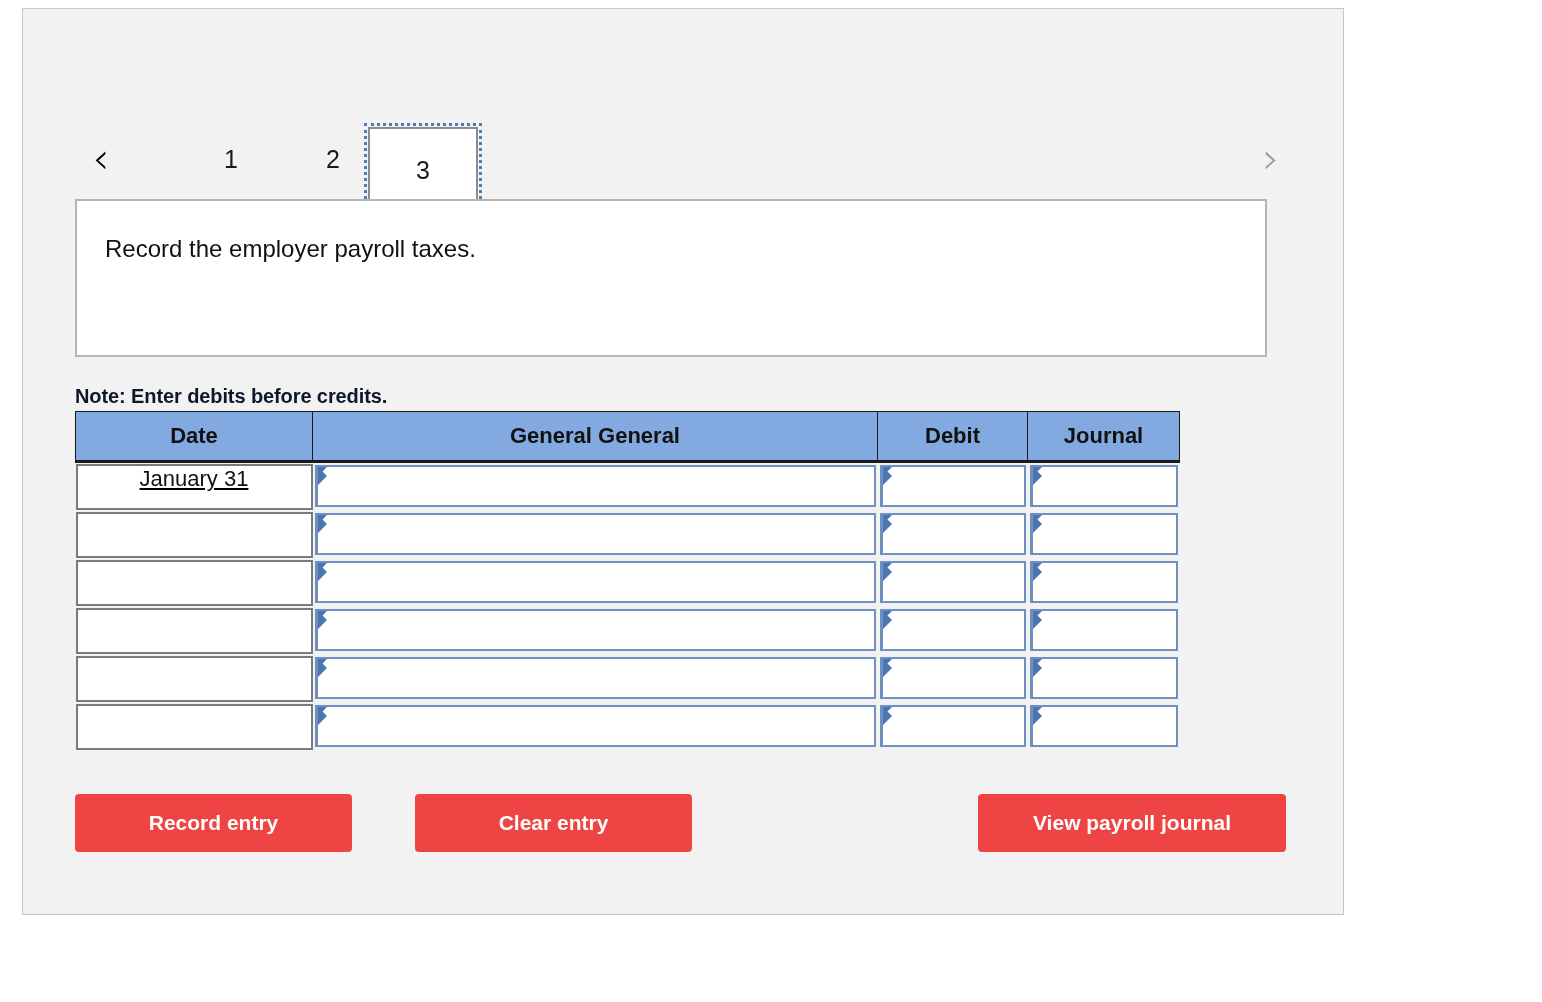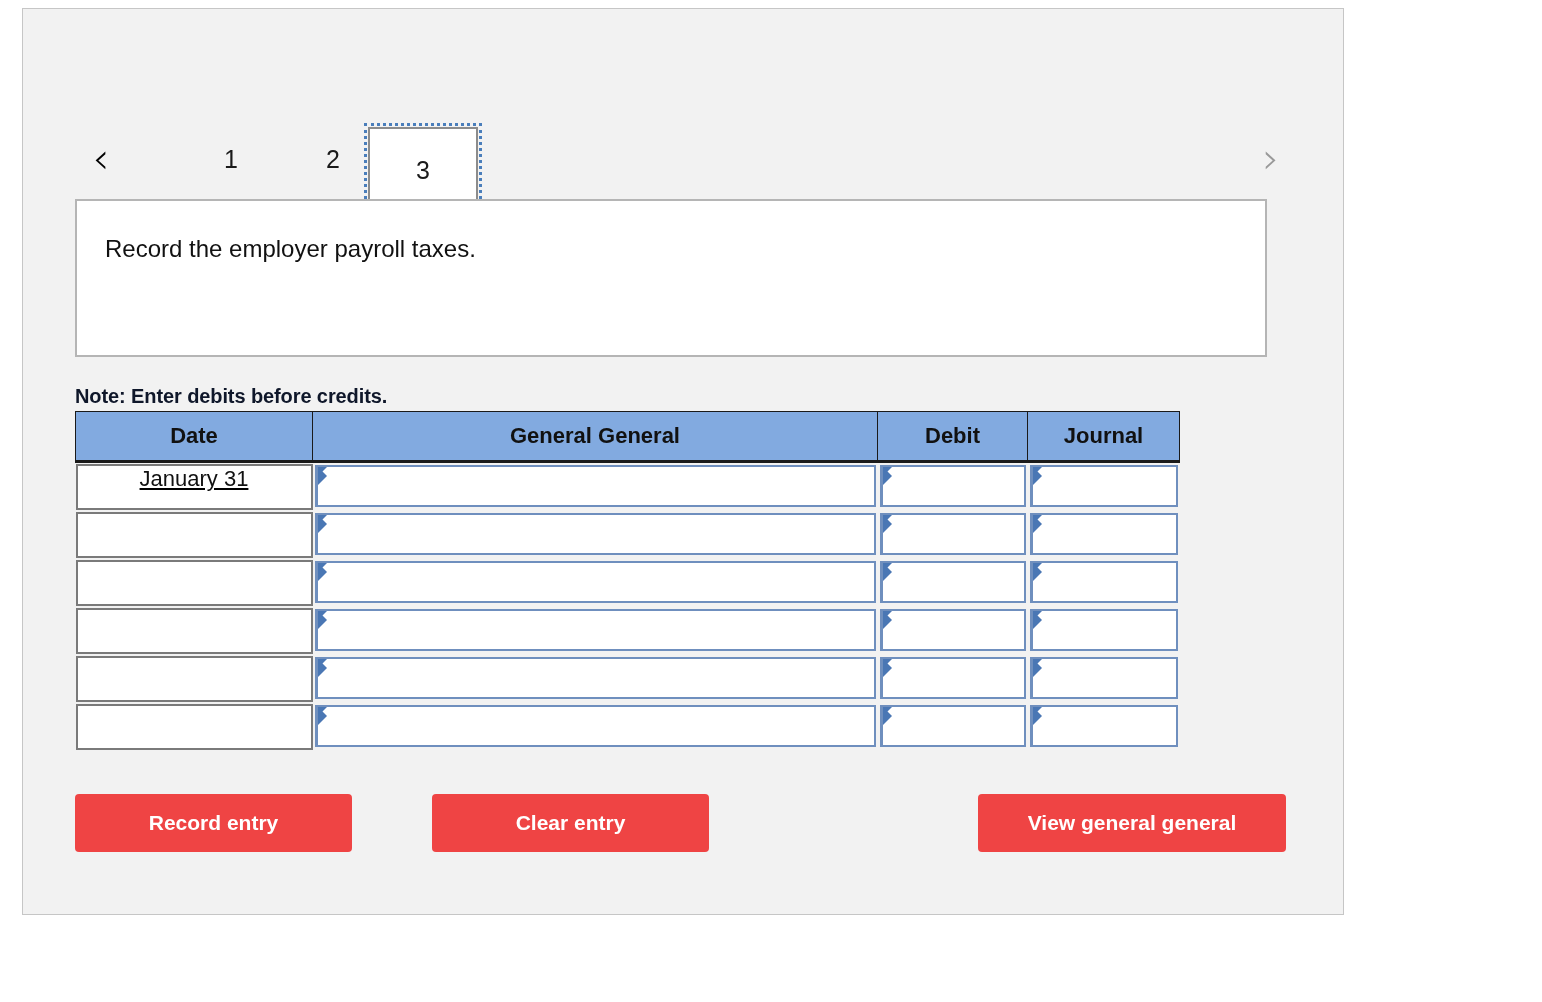--- a/index.html
+++ b/index.html
@@ -190,21 +190,21 @@
     background: #ef4444;
     color: #ffffff;
     font-size: 21px;
     font-weight: bold;
     border: none;
     border-radius: 4px;
     cursor: pointer;
     font-family: "Liberation Sans", sans-serif;
   }
   #btn-record { left: 52px;  top: 785px; width: 277px; }
-  #btn-clear  { left: 409px; top: 785px; width: 277px; }
+  #btn-clear  { left: 392px; top: 785px; width: 277px; }
   #btn-view   { left: 955px; top: 785px; width: 308px; }
 </style>
 </head>
 <body>
 
 <div id="panel">
 
 
   <div id="tabstrip">
     <div class="chev" id="chev-prev">‹</div>
@@ -354,15 +354,15 @@
             <div class="input-wrap">
               <div class="input-cell"></div>
             </div>
           </td>
       </tr>
     </tbody>
   </table>
 
   <button class="btn" id="btn-record">Record entry</button>
   <button class="btn" id="btn-clear">Clear entry</button>
-  <button class="btn" id="btn-view">View general general</button>
+  <button class="btn" id="btn-view">View payroll journal</button>
 
 </div>
 
 </body></html>

